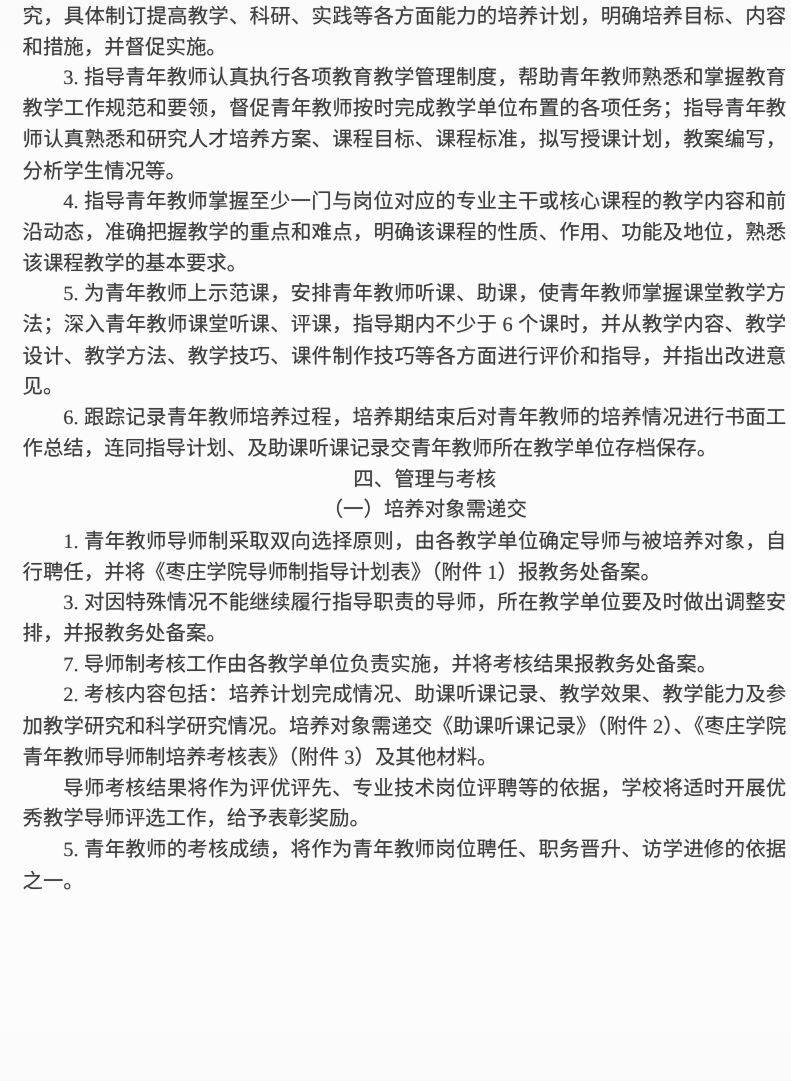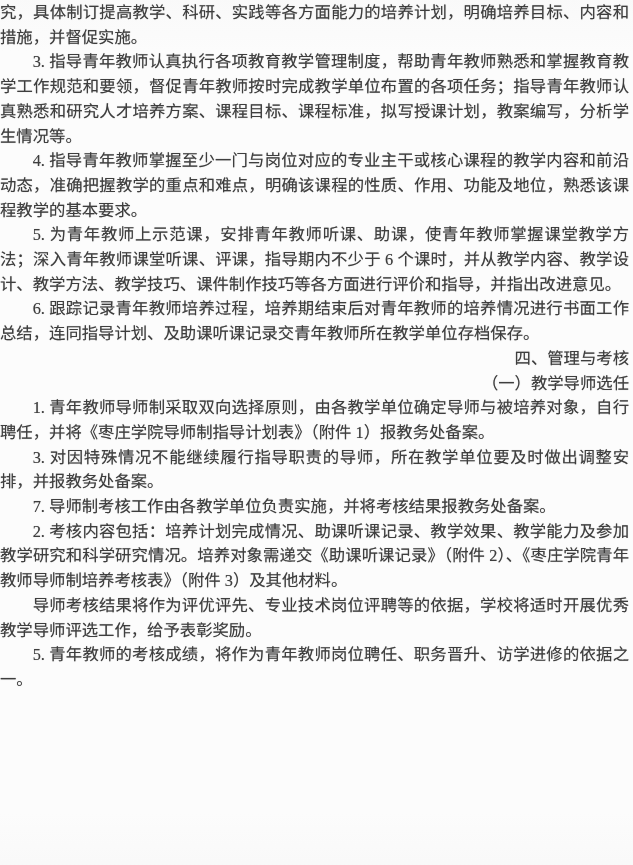--- a/index.html
+++ b/index.html
@@ -9,21 +9,21 @@
   body {
     width: 633px;
     height: 865px;
     background: #fcfcfc;
     overflow: hidden;
   }
   .page {
     box-sizing: border-box;
     width: 633px;
     height: 865px;
-    padding: 1px 4px 0 0;
+    padding: 1px 4px 0 18px;
     background:
       linear-gradient(180deg, rgba(244,244,244,0.35) 0%, rgba(252,252,252,0) 6%, rgba(252,252,252,0) 94%, rgba(243,243,243,0.35) 100%),
       #fcfcfc;
     font-family: "Liberation Serif", "DejaVu Serif", serif;
     font-size: 16.35px;
     line-height: 24.7px;
     color: #3e3e3e;
     text-align: justify;
     
     text-shadow: 0 0 0.7px rgba(62, 62, 62, 0.55);
@@ -32,33 +32,33 @@
   .para {
     margin: 0;
     text-indent: 2em;
     word-break: break-all;
   }
   .para.no-indent {
     text-indent: 0;
   }
   .para.heading,
   .para.subheading {
-    text-align: right;
+    text-align: center;
   }
 </style>
 </head>
 <body>
 
 <div class="page">
   <p class="para no-indent">究，具体制订提高教学、科研、实践等各方面能力的培养计划，明确培养目标、内容和措施，并督促实施。</p>
   <p class="para">3. 指导青年教师认真执行各项教育教学管理制度，帮助青年教师熟悉和掌握教育教学工作规范和要领，督促青年教师按时完成教学单位布置的各项任务；指导青年教师认真熟悉和研究人才培养方案、课程目标、课程标准，拟写授课计划，教案编写，分析学生情况等。</p>
   <p class="para">4. 指导青年教师掌握至少一门与岗位对应的专业主干或核心课程的教学内容和前沿动态，准确把握教学的重点和难点，明确该课程的性质、作用、功能及地位，熟悉该课程教学的基本要求。</p>
   <p class="para">5. 为青年教师上示范课，安排青年教师听课、助课，使青年教师掌握课堂教学方法；深入青年教师课堂听课、评课，指导期内不少于 6 个课时，并从教学内容、教学设计、教学方法、教学技巧、课件制作技巧等各方面进行评价和指导，并指出改进意见。</p>
   <p class="para">6. 跟踪记录青年教师培养过程，培养期结束后对青年教师的培养情况进行书面工作总结，连同指导计划、及助课听课记录交青年教师所在教学单位存档保存。</p>
   <p class="para heading">四、管理与考核</p>
-  <p class="para subheading">（一）教学导师选任</p>
+  <p class="para subheading">（一）培养对象需递交</p>
   <p class="para">1. 青年教师导师制采取双向选择原则，由各教学单位确定导师与被培养对象，自行聘任，并将《枣庄学院导师制指导计划表》（附件 1）报教务处备案。</p>
   <p class="para">3. 对因特殊情况不能继续履行指导职责的导师，所在教学单位要及时做出调整安排，并报教务处备案。</p>
   <p class="para">7. 导师制考核工作由各教学单位负责实施，并将考核结果报教务处备案。</p>
   <p class="para">2. 考核内容包括：培养计划完成情况、助课听课记录、教学效果、教学能力及参加教学研究和科学研究情况。培养对象需递交《助课听课记录》（附件 2）、《枣庄学院青年教师导师制培养考核表》（附件 3）及其他材料。</p>
   <p class="para">导师考核结果将作为评优评先、专业技术岗位评聘等的依据，学校将适时开展优秀教学导师评选工作，给予表彰奖励。</p>
   <p class="para">5. 青年教师的考核成绩，将作为青年教师岗位聘任、职务晋升、访学进修的依据之一。</p>
 </div>
 
 </body></html>

